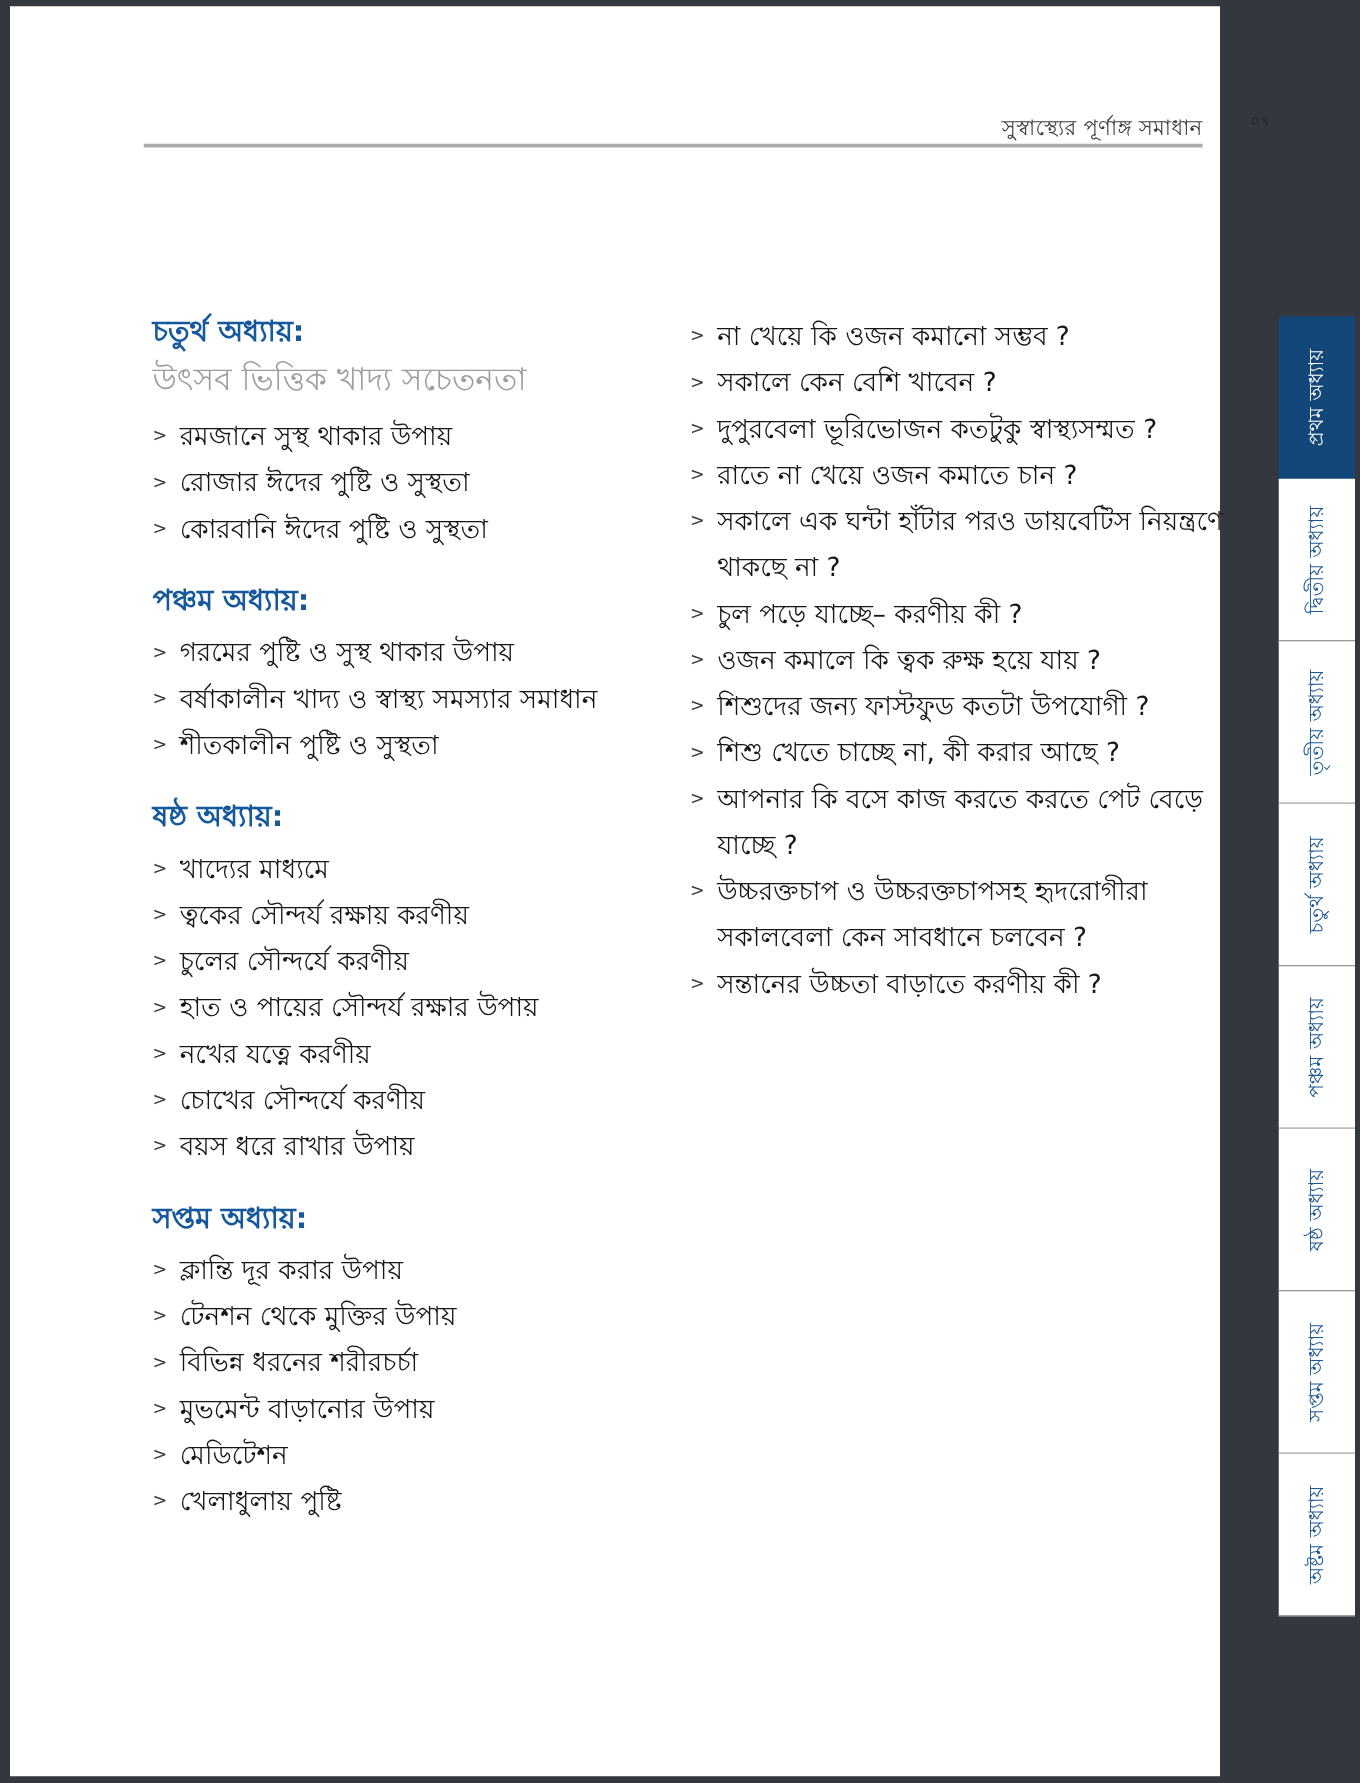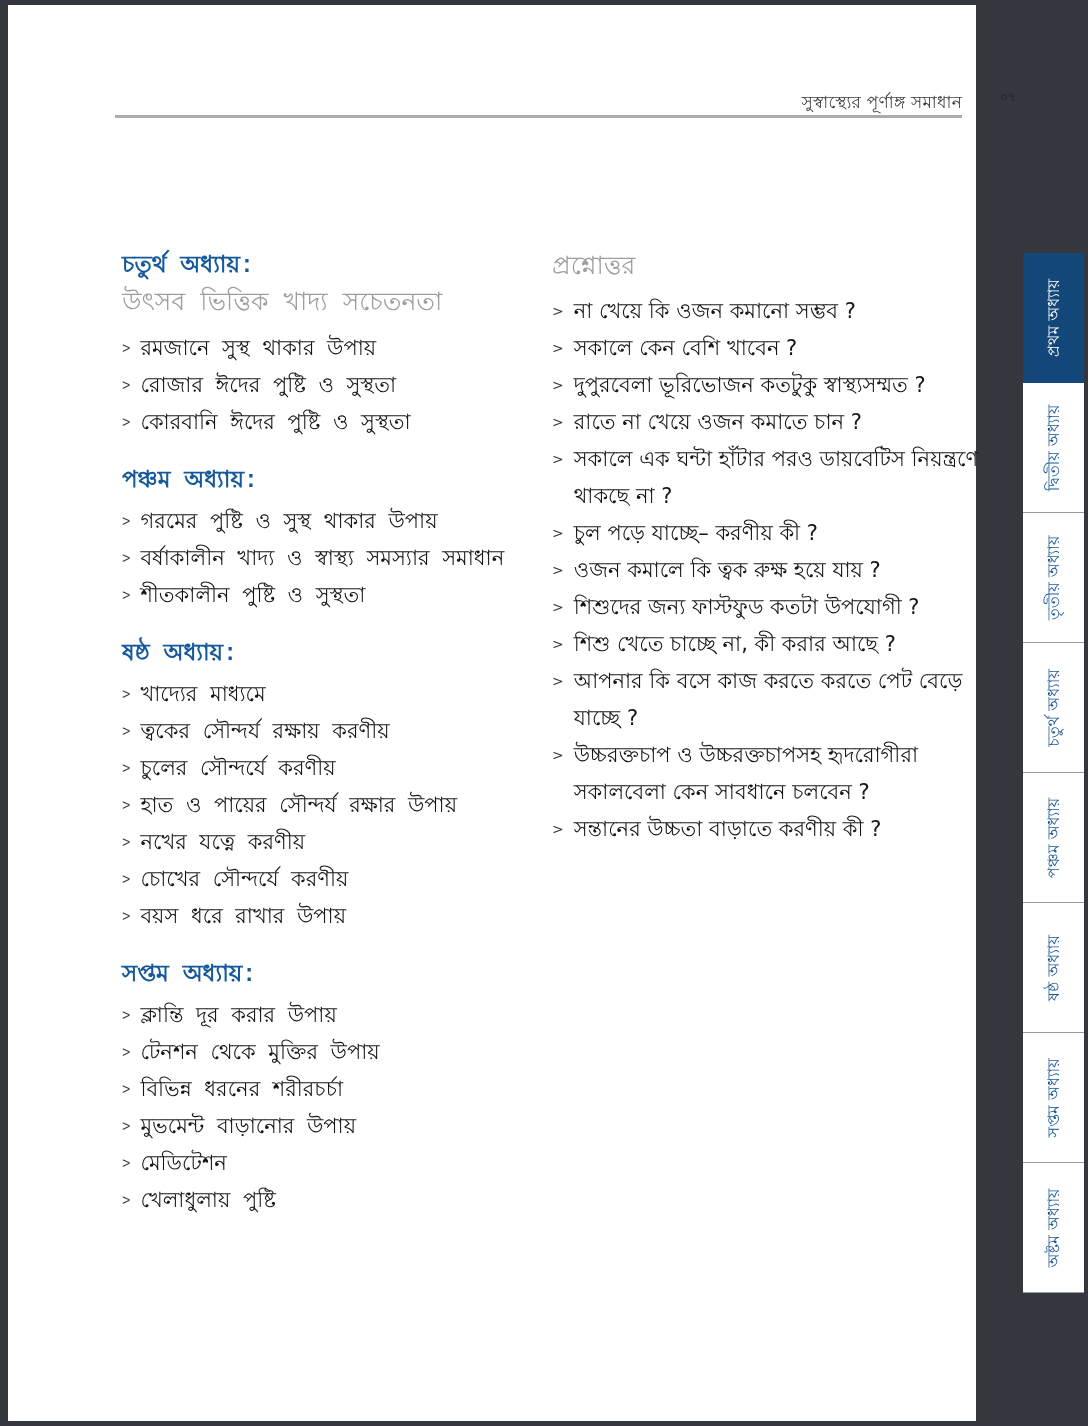--- a/index.html
+++ b/index.html
@@ -30,21 +30,21 @@
     text-align:center;
     font-size:12px;color:#1f1f1f;
   }
   .head-rule{
     position:absolute;
     top:110px;left:107px;width:847px;height:3px;
     background:#ABABAB;
   }
   
   .col{position:absolute;top:246px;}
-  #col-left{left:114px;width:425px;font-family:Liberation Mono, monospace;}
+  #col-left{left:114px;width:425px;}
   #col-right{left:544px;width:437px;}
   .section{margin-bottom:24px;}
   .section-title{
     color:#15589B;
     font-weight:bold;
     font-size:23px;line-height:30px;
     margin:0 0 8px 0;
   }
   .section-subtitle{
     color:#9E9E9E;
@@ -187,21 +187,20 @@
           <span class="item-text">মেডিটেশন</span>
         </div>
         <div class="item">
           <span class="marker">&gt;</span>
           <span class="item-text">খেলাধুলায় পুষ্টি</span>
         </div>
       </div>
     </div>
   <div class="col" id="col-right">
       <div class="section">
-        <div class="section-subtitle">প্রশ্নোত্তর</div>
         <div class="item">
           <span class="marker">&gt;</span>
           <span class="item-text">না খেয়ে কি ওজন কমানো সম্ভব ?</span>
         </div>
         <div class="item">
           <span class="marker">&gt;</span>
           <span class="item-text">সকালে কেন বেশি খাবেন ?</span>
         </div>
         <div class="item">
           <span class="marker">&gt;</span>

